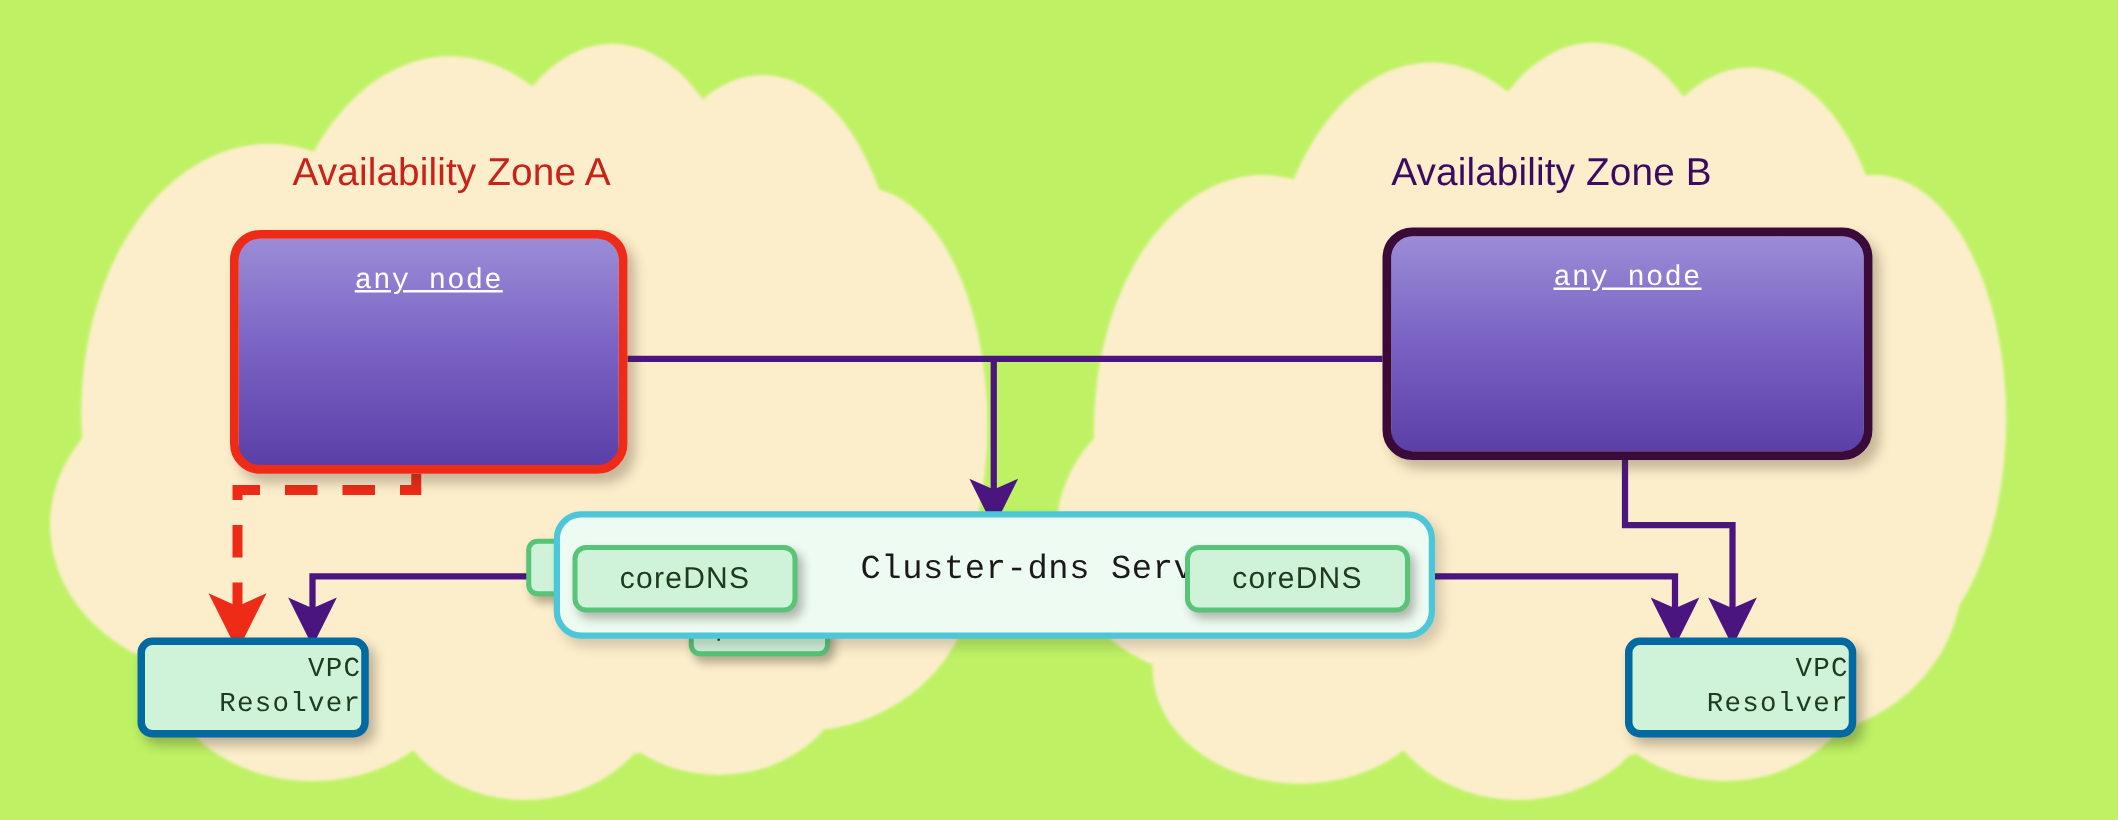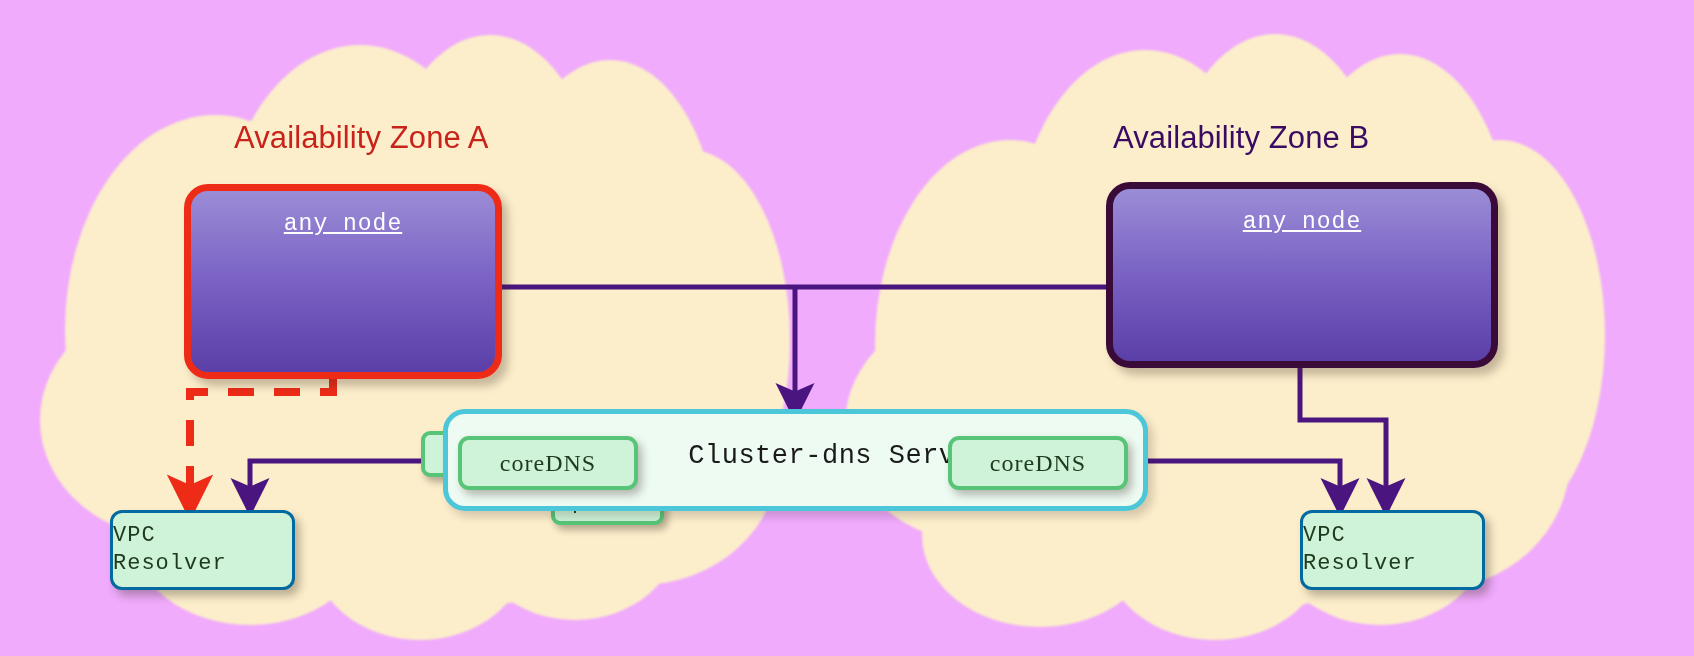--- a/index.html
+++ b/index.html
@@ -7,21 +7,21 @@
     padding: 0;
     background: #ffffff;
   }
   body {
     font-family: "Liberation Sans", sans-serif;
   }
   #stage {
     position: relative;
     width: 1694px;
     height: 656px;
-    background: #f0abfc;
+    background: #bef264;
     overflow: hidden;
   }
   #bg-svg, #wire-svg {
     position: absolute;
     left: 0;
     top: 0;
     width: 1694px;
     height: 656px;
   }
   #wire-svg { pointer-events: none; }
@@ -104,44 +104,44 @@
     pointer-events: none;
   }
 
   .coredns {
     position: absolute;
     border-radius: 11px;
     background: #CFF3D9;
     border: 4px solid #57C478;
     box-shadow: 4px 5px 8px rgba(40,30,20,0.3);
     color: #1F3A1C;
-    font-family: Liberation Serif, serif;
+    font-family: Liberation Sans, sans-serif;
     font-size: 24px;
     display: flex;
     align-items: center;
     justify-content: center;
     box-sizing: border-box;
     letter-spacing: 1px;
   }
   #coredns-left  { left: 458px;  top: 436px; width: 180px; height: 54px; }
   #coredns-right { left: 948px;  top: 436px; width: 180px; height: 54px; }
 
   .resolver {
     position: absolute;
     width: 185px; height: 80px;
     border-radius: 12px;
     background: #CFF3D9;
-    border: 3px solid #0369a1;
+    border: 6px solid #0369a1;
     box-shadow: 5px 6px 9px rgba(40,30,20,0.3);
     color: #1F3A1C;
     font-family: "Liberation Mono", monospace;
     font-size: 22px;
     display: flex;
     flex-direction: column;
-    align-items: flex-start;
+    align-items: flex-end;
     justify-content: center;
     line-height: 1.28;
     box-sizing: border-box;
     letter-spacing: 1px;
   }
   #resolver-a { left: 110px;  top: 510px; }
   #resolver-b { left: 1300px; top: 510px; }
 </style>
 </head>
 <body>

